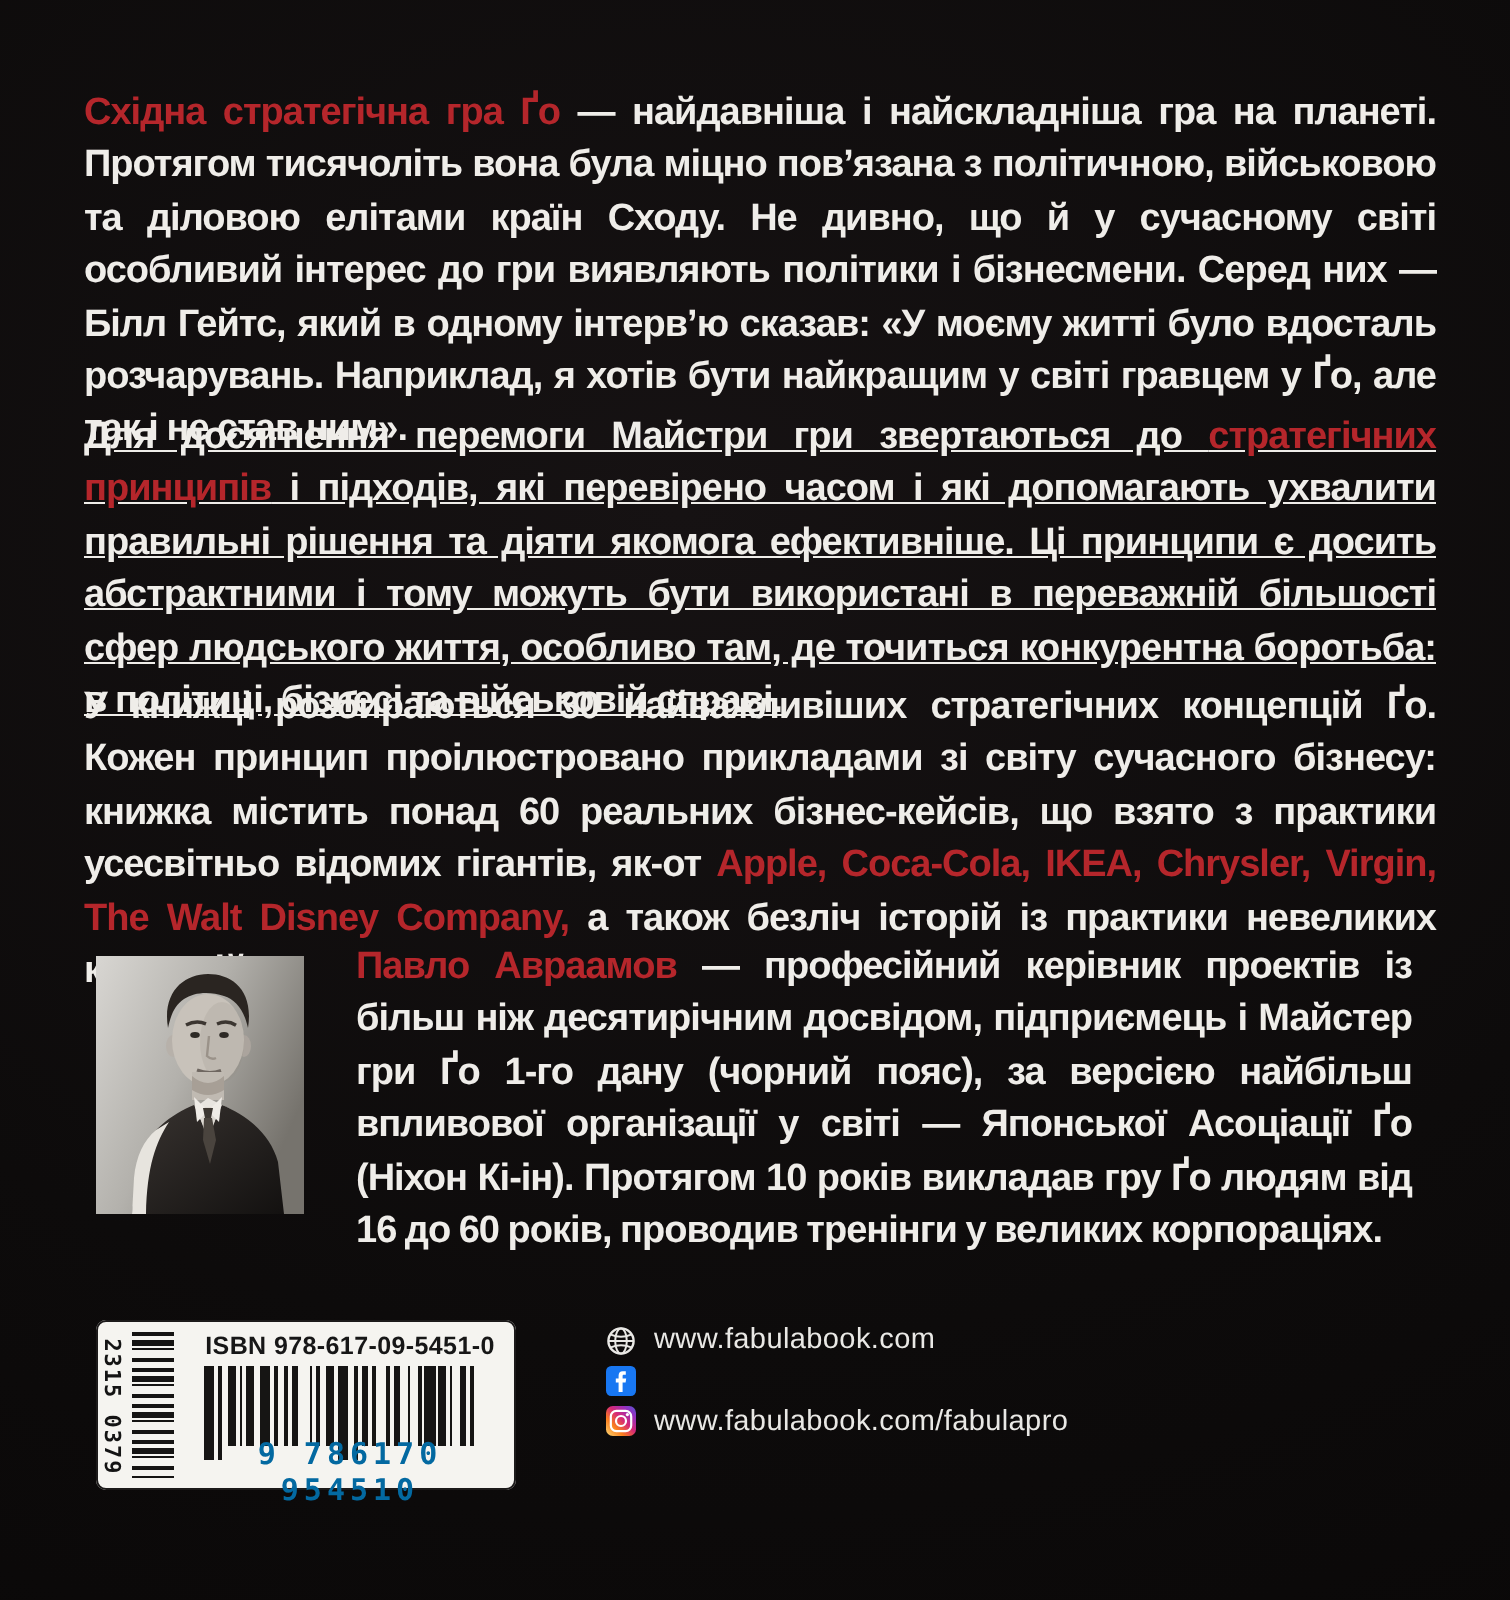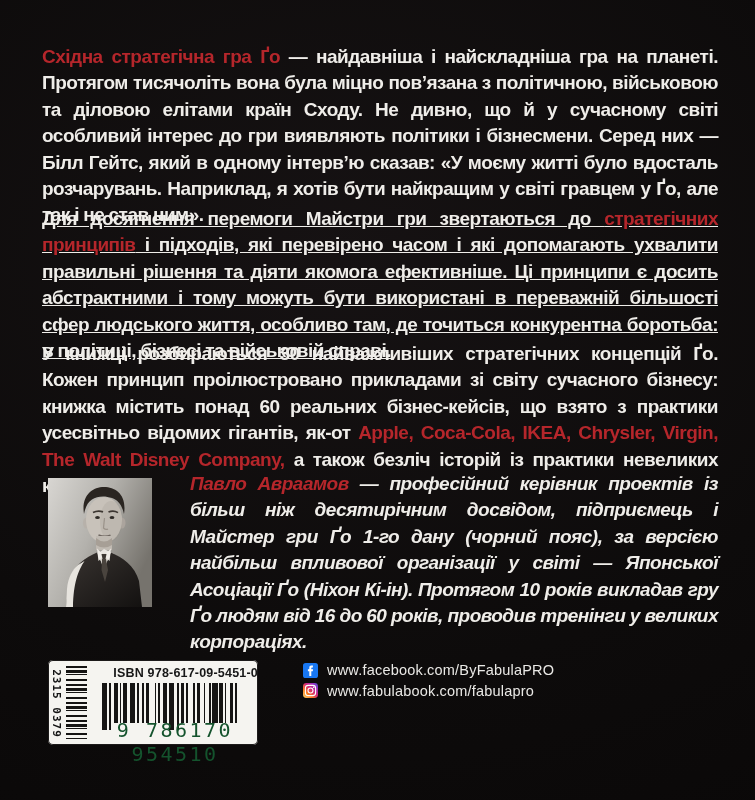--- a/index.html
+++ b/index.html
@@ -9,21 +9,21 @@
     font-family:"Liberation Sans",sans-serif;
   }
   .para{
     position:absolute;left:42px;width:676px;margin:0;
     color:#efede9;font-size:19px;line-height:26.4px;font-weight:700;
     text-align:justify;letter-spacing:-0.5px;word-spacing:-0.5px;
   }
   .p1{top:44px;}
   .p2{top:206px;text-decoration:underline;}
   .p3{top:341px;}
-  .author-para{left:190px;top:471px;width:528px;font-style:italic;}
+  .author-para{left:178px;top:471px;width:528px;}
   .red{color:var(--red,#b5262b);}
   .author-photo{position:absolute;left:48px;top:478px;width:104px;height:129px;}
   .author-photo svg{display:block;width:100%;height:100%;}
 
   
   .barcode{
     position:absolute;left:48px;top:660px;width:210px;height:85px;
     background:#f5f4f0;border-radius:5px;display:flex;box-shadow:0 0 0 1px #1c1a1a inset;
   }
   .side{position:relative;width:44px;flex:0 0 44px;}
@@ -34,31 +34,31 @@
       #151413 8px 9px,#f5f4f0 9px 13px,#151413 13px 15px,#f5f4f0 15px 18px);
   }
   .side-digits{
     position:absolute;left:-29px;top:37px;width:74px;text-align:center;
     transform:rotate(90deg);
     font-family:"DejaVu Sans Mono",monospace;font-size:11px;font-weight:700;
     color:#141414;letter-spacing:1px;white-space:nowrap;
   }
   .main{flex:1;position:relative;padding-top:6px;text-align:center;}
   .isbn-label{
-    display:block;font-size:12.5px;font-weight:700;color:#171717;letter-spacing:0.2px;text-align:right;
+    display:block;font-size:12.5px;font-weight:700;color:#171717;letter-spacing:0.2px;
   }
   .bars{display:flex;align-items:flex-start;height:40px;margin:3px 0 0 10px;}
   .bars i{display:block;height:100%;}
   .bars i.br{background:#161514;}
   .bars i.sp{background:transparent;}
   .bars i.tall{height:47px;}
   .ean{
     display:block;margin-top:-5px;position:relative;
-    font-family:"DejaVu Sans Mono",monospace;font-size:20px;font-weight:400;
-    color:#14532d;letter-spacing:2.5px;
+    font-family:"DejaVu Sans Mono",monospace;font-size:15px;font-weight:700;
+    color:#0369a1;letter-spacing:2.5px;
   }
 
   
   .social{position:absolute;left:303px;top:660px;list-style:none;margin:0;padding:0;}
   .social li{display:flex;align-items:center;height:20.4px;}
   .ic{width:15px;height:15px;margin-right:9px;flex:0 0 15px;display:flex;}
   .ic svg{display:block;width:15px;height:15px;}
   .url{color:#e9e8e5;font-size:14.5px;font-weight:400;letter-spacing:0.2px;white-space:nowrap;}
 </style>
 </head>
@@ -172,25 +172,36 @@
           <i class="sp tall" style="width: 5.25px;"></i>
         </span>
       <span class="ean">9 786170 954510</span>
     </div>
   </div>
 
   <ul class="social">
     <li>
       <span class="ic">
         <svg viewBox="0 0 15 15">
+          <circle cx="7.5" cy="7.5" r="6.3" fill="none" stroke="#e9e8e5" stroke-width="1.2"></circle>
+          <ellipse cx="7.5" cy="7.5" rx="2.9" ry="6.3" fill="none" stroke="#e9e8e5" stroke-width="1"></ellipse>
+          <line x1="1.3" y1="7.5" x2="13.7" y2="7.5" stroke="#e9e8e5" stroke-width="1"></line>
+          <path d="M2.4,4.3 Q7.5,6.4 12.6,4.3" fill="none" stroke="#e9e8e5" stroke-width="1"></path>
+          <path d="M2.4,10.7 Q7.5,8.6 12.6,10.7" fill="none" stroke="#e9e8e5" stroke-width="1"></path>
+        </svg>
+      </span>
+      <span class="url">www.fabulabook.com</span>
+    </li>
+    <li>
+      <span class="ic">
+        <svg viewBox="0 0 15 15">
           <rect width="15" height="15" rx="2.6" fill="var(--fb,#1877f2)"></rect>
           <path d="M9.9,2.6 H8.3 C7.1,2.6 6.3,3.4 6.3,4.7 V6.3 H4.9 V8.2 H6.3 V13 H8.3 V8.2 H9.8 L10.1,6.3 H8.3 V5 C8.3,4.6 8.5,4.4 8.9,4.4 H9.9 Z" fill="#fff"></path>
         </svg>
       </span>
-      <span class="url">www.facebook.com/ByFabulaPRO</span>
     </li>
     <li>
       <span class="ic">
         <svg viewBox="0 0 15 15">
           <defs>
             <linearGradient id="ig" x1="0" y1="1" x2="1" y2="0">
               <stop offset="0" stop-color="#feda75"></stop>
               <stop offset="0.3" stop-color="#fa7e1e"></stop>
               <stop offset="0.55" stop-color="#d62976"></stop>
               <stop offset="0.8" stop-color="#962fbf"></stop>

